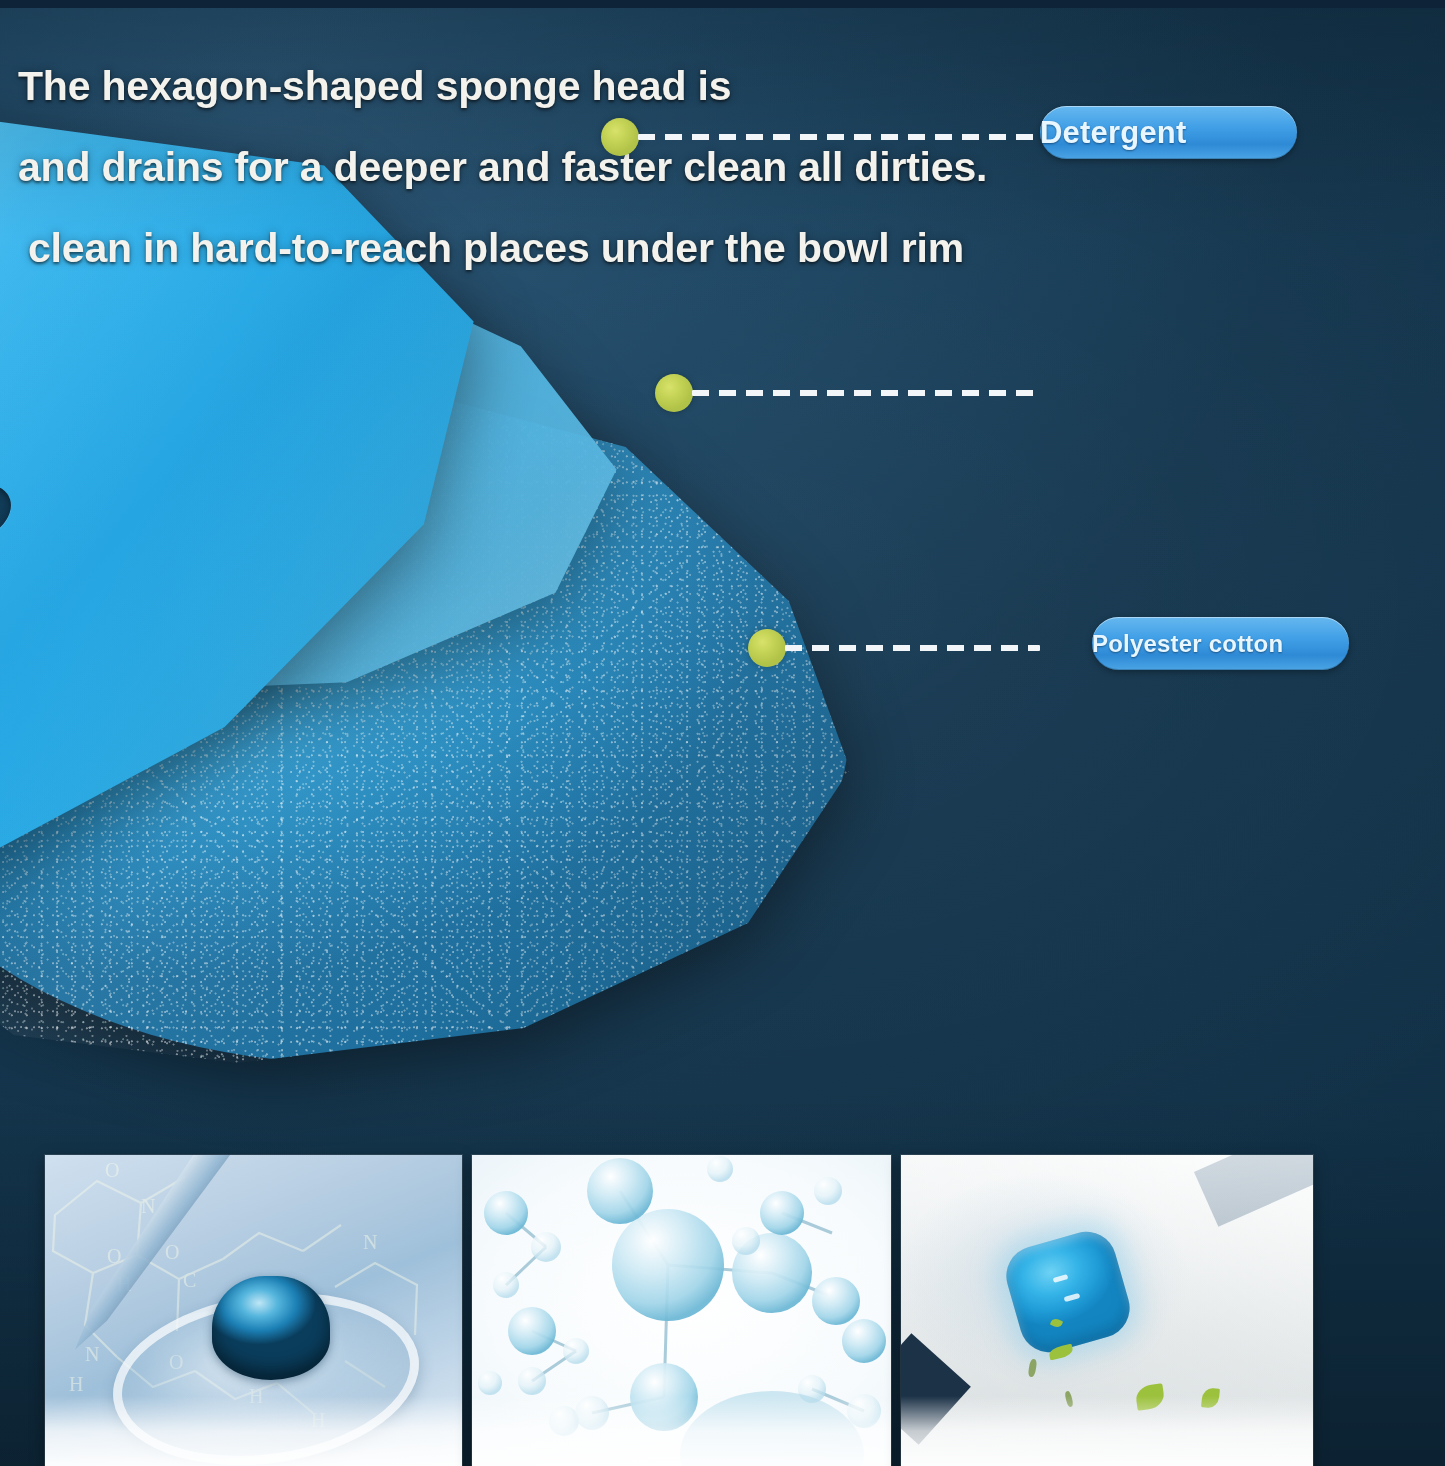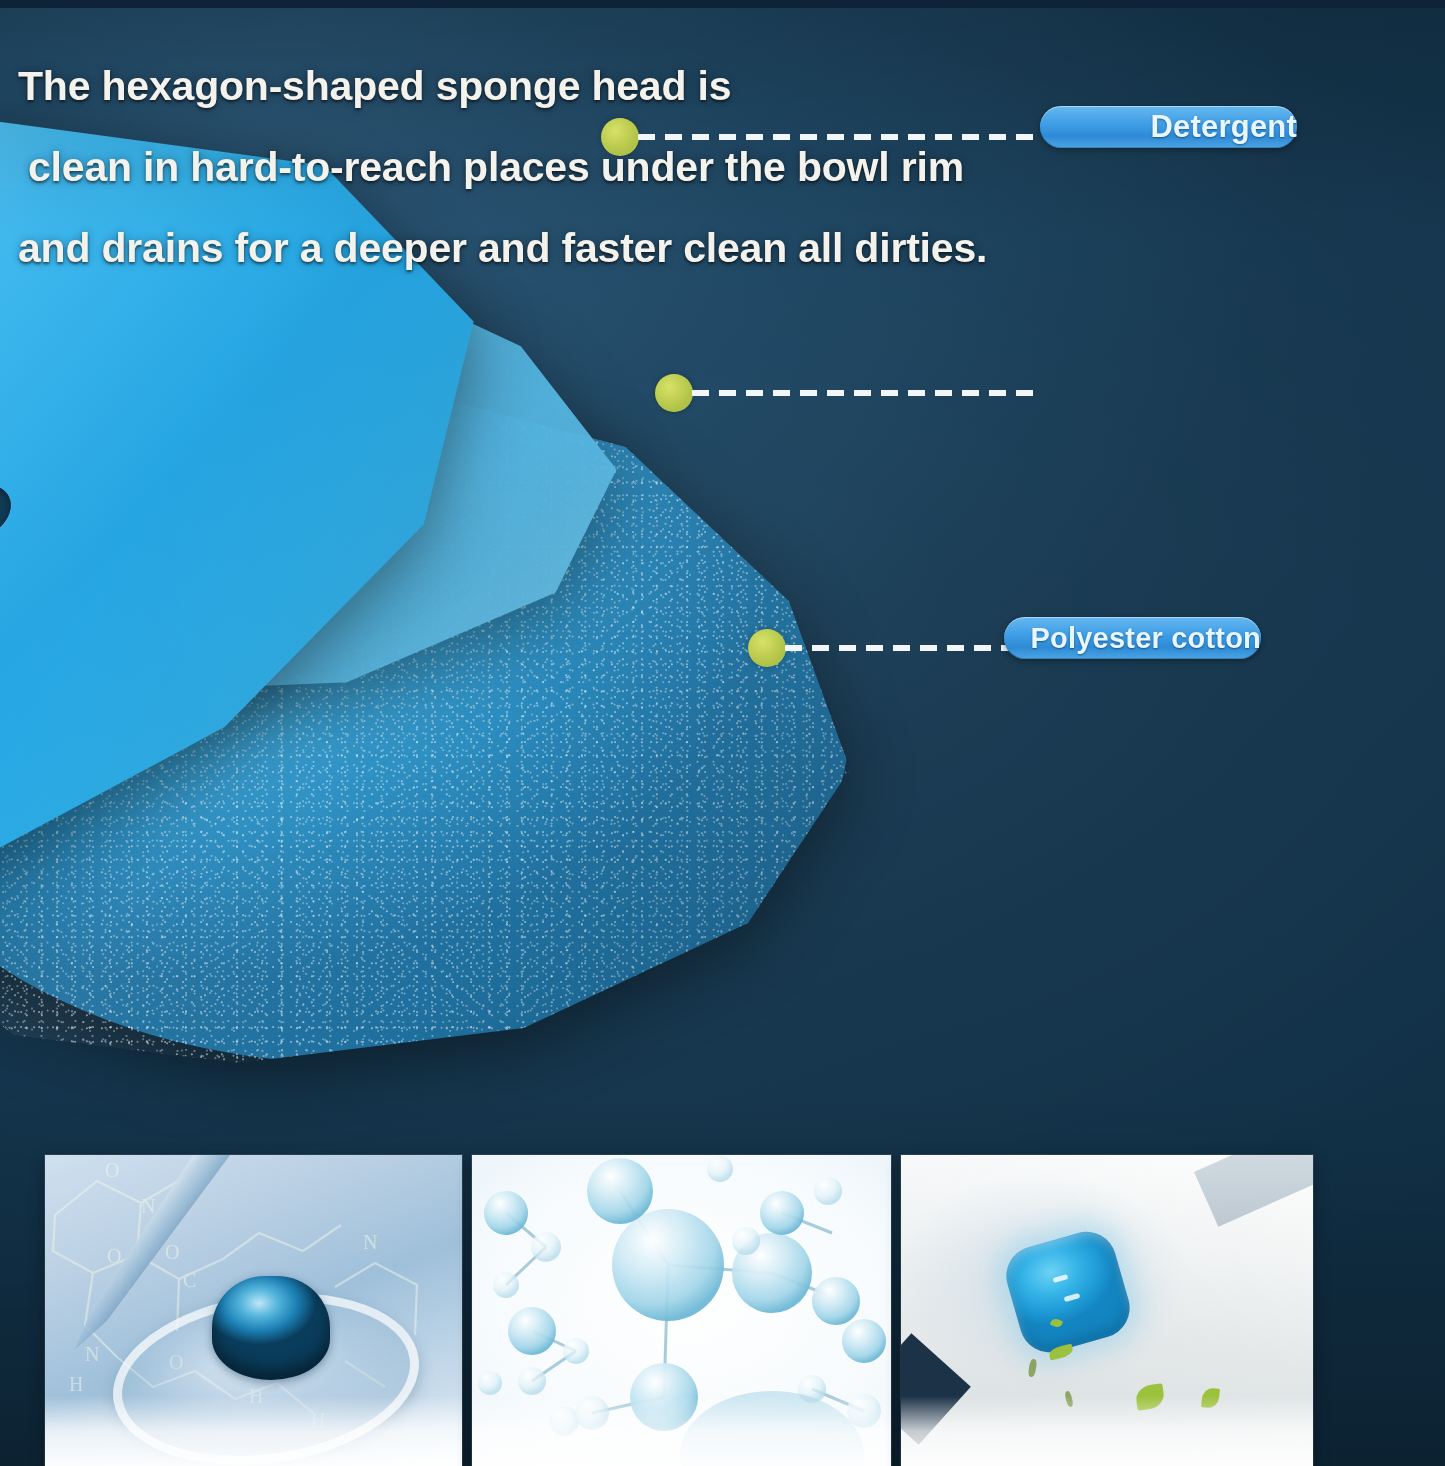--- a/index.html
+++ b/index.html
@@ -174,25 +174,25 @@
     height: 6px;
     background-image: repeating-linear-gradient(
       to right,
       #f2f6f8 0px, #f2f6f8 17px,
       rgba(255,255,255,0) 17px, rgba(255,255,255,0) 27px
     );
     border-radius: 1px;
   }
   .badge {
     position: absolute;
-    height: 42px;
+    height: 53px;
     border-radius: 30px;
     display: flex;
     align-items: center;
-    justify-content: flex-end;
+    justify-content: flex-start;
     color: #e8f7ff;
     font-size: 31px;
     font-weight: 700;
     letter-spacing: 0.2px;
     background: linear-gradient(180deg, #66b8ef 0%, #3f9ee6 42%, #2f8ad6 72%, #4aa4e4 100%);
     box-shadow:
       inset 0 1px 0 rgba(255,255,255,0.45),
       inset 0 -1px 0 rgba(0,0,0,0.20),
       0 2px 6px rgba(0,0,0,0.35);
     text-shadow: 0 1px 2px rgba(8,40,70,0.55);
@@ -358,36 +358,36 @@
       <div class="gloss"></div>
       <div class="hole"></div>
     </div>
 
   </div>
 
   <div class="vignette"></div>
 
   <div class="headline">
     <span class="hl-line">The hexagon-shaped sponge head is</span>
+    <span class="hl-line">and drains for a deeper and faster clean all dirties.</span>
     <span class="hl-line indent">clean in hard-to-reach places under the bowl rim</span>
-    <span class="hl-line">and drains for a deeper and faster clean all dirties.</span>
   </div>
 
   <div class="callout-dot" style="left:601px; top:110px;"></div>
   <div class="callout-line" style="left:638px; top:126px; width:402px;"></div>
   <div class="badge" style="left:1040px; top:98px; width:257px;">
     <span>Detergent</span>
   </div>
 
   <div class="callout-dot" style="left:655px; top:366px;"></div>
   <div class="callout-line" style="left:692px; top:382px; width:348px;"></div>
 
   <div class="callout-dot" style="left:748px; top:621px;"></div>
   <div class="callout-line" style="left:785px; top:637px; width:255px;"></div>
-  <div class="badge" style="left:1004px; top:609px; width:257px; font-size:29px;">
+  <div class="badge" style="left:1092px; top:609px; width:257px; font-size:24px;">
     <span>Polyester cotton</span>
   </div>
 
   <div class="strip">
 
     <div class="panel" id="panel-1">
       <div class="art art-dropper">
         <svg class="formula" viewBox="0 0 417 319" preserveAspectRatio="none">
           <g stroke="#f4f7e8" stroke-width="2.2" fill="none" opacity="0.85">
             <path d="M10 60 L52 26 L96 48 L92 100 L48 118 L8 96 Z"></path>

